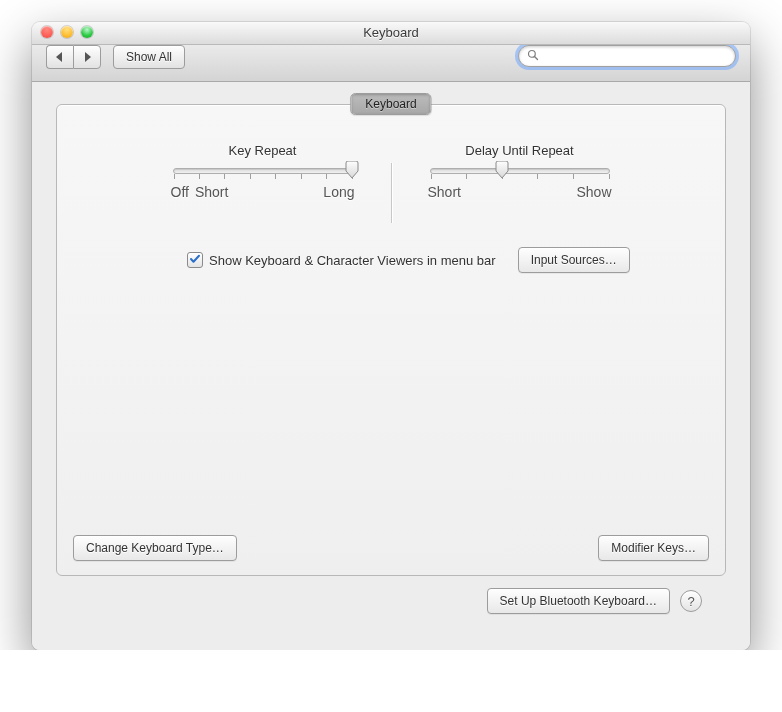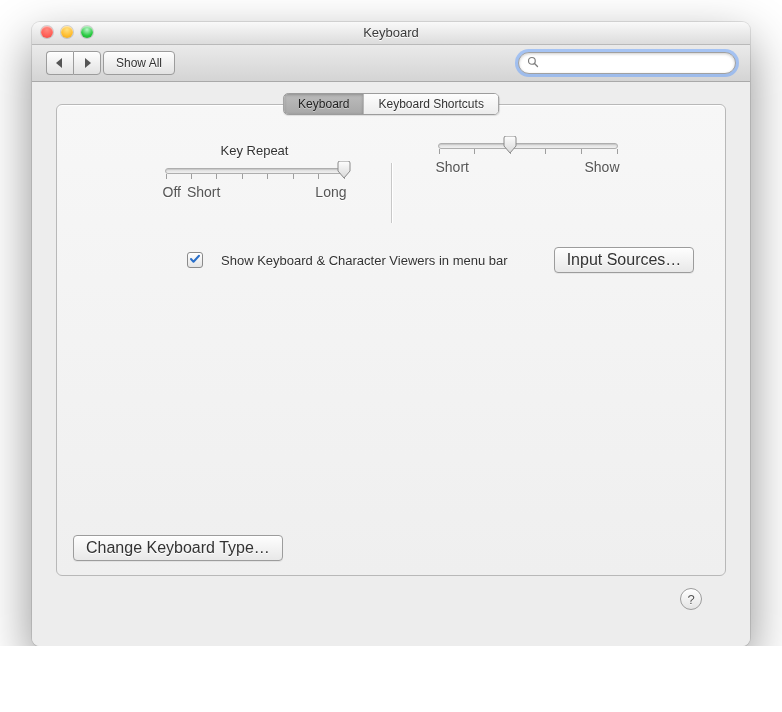--- a/index.html
+++ b/index.html
@@ -6,55 +6,55 @@
   .shadow-wrap{width:718px;margin:22px auto 0;border-radius:8px;box-shadow:0 20px 50px rgba(0,0,0,.45),0 0 0 1px rgba(0,0,0,.1);overflow:hidden;background:#ededed;}
   
   .titlebar{height:22px;background:linear-gradient(#f9f9f9,#dcdcdc);border-bottom:1px solid #b9b9b9;position:relative;border-radius:6px 6px 0 0;}
   .traffic{position:absolute;left:9px;top:4px;display:flex;gap:8px;}
   .tl{width:12px;height:12px;border-radius:50%;box-shadow:inset 0 1px 1px rgba(255,255,255,.5),0 0 0 1px rgba(0,0,0,.15);}
   .tl.red{background:radial-gradient(circle at 50% 30%,#ff8a80,#ff5f57 60%,#e0443e);}
   .tl.yellow{background:radial-gradient(circle at 50% 30%,#ffe082,#ffbd2e 60%,#dea123);}
   .tl.green{background:radial-gradient(circle at 50% 30%,#b9f6ca,#28c940 60%,#1da52f);}
   .title{position:absolute;left:0;right:0;text-align:center;top:3px;font-size:13px;color:#3b3b3b;text-shadow:0 1px 0 #fff;}
   
-  .toolbar{height:36px;background:linear-gradient(#eaeaea,#d4d4d4);border-bottom:1px solid #a9a9a9;padding:0 14px;display:flex;align-items:center;gap:2px;}
+  .toolbar{height:36px;background:linear-gradient(#eaeaea,#d4d4d4);border-bottom:1px solid #a9a9a9;padding:0 14px;display:flex;align-items:flex-start;gap:12px;}
   .segbtns{display:flex;}
   .navbtn{width:26px;height:22px;background:linear-gradient(#fefefe,#e2e2e2);border:1px solid #9c9c9c;display:flex;align-items:center;justify-content:center;box-shadow:inset 0 1px 0 #fff;}
   .navbtn:first-child{border-radius:4px 0 0 4px;border-right:none;}
   .navbtn:last-child{border-radius:0 4px 4px 0;}
   .navbtn svg{width:8px;height:10px;fill:#555;}
   .pillbtn{height:22px;padding:0 12px;background:linear-gradient(#fefefe,#e2e2e2);border:1px solid #9c9c9c;border-radius:4px;font-size:12px;color:#333;display:flex;align-items:center;box-shadow:inset 0 1px 0 #fff;text-shadow:0 1px 0 #fff;}
   .spacer{flex:1;}
   .search{width:200px;height:20px;border-radius:11px;border:1px solid #a0a0a0;background:#fff;box-shadow:inset 0 1px 3px rgba(0,0,0,.2),0 0 0 3px rgba(100,160,255,.5);display:flex;align-items:center;padding:0 8px;gap:6px;}
   .search svg{width:12px;height:12px;fill:#7d7d7d;flex-shrink:0;}
   .search input{border:none;outline:none;flex:1;font-size:12px;background:transparent;}
   
   .body{background:#ededed;padding:22px 24px 18px;}
   .panel{border:1px solid #b8b8b8;border-radius:6px;background:linear-gradient(#f7f7f7,#efefef);height:470px;position:relative;box-shadow:inset 0 1px 0 #fff;}
   
   .tabs{position:absolute;top:-12px;left:50%;transform:translateX(-50%);display:flex;border:1px solid #9c9c9c;border-radius:5px;overflow:hidden;background:#fff;box-shadow:0 1px 1px rgba(0,0,0,.1);}
   .tab{padding:3px 14px;font-size:12px;background:linear-gradient(#fdfdfd,#ececec);text-shadow:0 1px 0 #fff;color:#333;border-right:1px solid #b0b0b0;}
   .tab:last-child{border-right:none;}
   .tab.active{background:linear-gradient(#bcbcbc,#a8a8a8);color:#222;text-shadow:0 1px 0 rgba(255,255,255,.4);box-shadow:inset 0 1px 3px rgba(0,0,0,.25);}
   
-  .sliders{display:flex;justify-content:center;gap:8px;margin-top:38px;}
+  .sliders{display:flex;justify-content:center;gap:0;margin-top:38px;}
   .sliderbox{width:200px;text-align:center;}
   .sliderbox h4{margin:0 0 10px 0;font-weight:normal;font-size:13px;color:#333;text-shadow:0 1px 0 #fff;}
   .divider{width:1px;height:60px;background:#c8c8c8;margin:20px 28px 0;box-shadow:1px 0 0 #fff;}
   .track{height:4px;border:1px solid #aeaeae;border-radius:3px;background:linear-gradient(#dcdcdc,#f0f0f0);position:relative;margin:0 10px;box-shadow:inset 0 1px 1px rgba(0,0,0,.1);}
   .tick{position:absolute;width:1px;height:5px;background:#9e9e9e;top:5px;}
   .knob{position:absolute;width:16px;height:18px;top:-8px;transform:translateX(-50%);pointer-events:none;}
   .knob svg{width:100%;height:100%;}
   .sliderlabels{display:flex;justify-content:space-between;margin:10px 8px 0;font-size:14px;color:#555;text-shadow:0 1px 0 #fff;}
   
-  .chkrow{margin:24px 0 0 130px;display:flex;align-items:center;gap:18px;}
+  .chkrow{margin:24px 0 0 130px;display:flex;align-items:center;gap:6px;}
   .chkbox{width:14px;height:14px;border:1px solid #8a8a8a;border-radius:3px;background:linear-gradient(#fff,#e4e4e4);display:flex;align-items:center;justify-content:center;box-shadow:inset 0 1px 0 #fff;}
   .chkbox svg{width:12px;height:12px;}
   .chklabel{font-size:13px;color:#333;text-shadow:0 1px 0 #fff;}
-  .btn{height:20px;padding:2px 12px;background:linear-gradient(#fefefe,#e8e8e8);border:1px solid #9c9c9c;border-radius:4px;font-size:16px;color:#333;box-shadow:inset 0 1px 0 #fff,0 1px 0 rgba(0,0,0,.05);text-shadow:0 1px 0 #fff;display:inline-flex;align-items:center;}
+  .btn{height:20px;padding:2px 12px;background:linear-gradient(#fefefe,#e8e8e8);border:1px solid #9c9c9c;border-radius:4px;font-size:12px;color:#333;box-shadow:inset 0 1px 0 #fff,0 1px 0 rgba(0,0,0,.05);text-shadow:0 1px 0 #fff;display:inline-flex;align-items:center;}
   .panel-bottom{position:absolute;bottom:14px;left:16px;right:16px;display:flex;justify-content:space-between;}
   
   .footer{display:flex;justify-content:flex-end;align-items:center;gap:10px;padding:12px 24px 18px;}
   .helpbtn{width:20px;height:20px;border-radius:50%;border:1px solid #9c9c9c;background:linear-gradient(#fefefe,#e4e4e4);display:flex;align-items:center;justify-content:center;font-size:13px;color:#555;box-shadow:inset 0 1px 0 #fff;text-shadow:0 1px 0 #fff;}
 </style>
 </head>
 <body>
 
 <div class="shadow-wrap">
 
@@ -92,23 +92,20 @@
       <input type="text" placeholder="" style="">
     </div>
   </div>
 
   <div class="body">
     <div class="panel">
 
       <div class="tabs">
         <div class="tab active">
           <span>Keyboard</span>
-        </div>
-        <div class="tab">
-          <span>Keyboard Shortcuts</span>
         </div>
       </div>
 
       <div class="sliders">
 
         <div class="sliderbox">
           <h4>Key Repeat</h4>
           <div class="track" id="track1">
               <div class="tick" style="left: 0%;"></div>
               <div class="tick" style="left: 14.2857%;"></div>
@@ -133,20 +130,21 @@
               <span>Off</span>
               <span>Short</span>
             </span>
             <span>Long</span>
           </div>
         </div>
 
         <div class="divider"></div>
 
         <div class="sliderbox">
+          <h4>Delay Until Repeat</h4>
           <div class="track" id="track2">
               <div class="tick" style="left: 0%;"></div>
               <div class="tick" style="left: 20%;"></div>
               <div class="tick" style="left: 40%;"></div>
               <div class="tick" style="left: 60%;"></div>
               <div class="tick" style="left: 80%;"></div>
               <div class="tick" style="left: 100%;"></div>
               <div class="knob" style="left: 40%;"><svg viewBox="0 0 16 18">
                   <path d="M2 2 Q2 0 4 0 L12 0 Q14 0 14 2 L14 10 L8 17 L2 10 Z" fill="url(#g)" stroke="#8a8a8a" stroke-width="1"></path>
                   <defs>
@@ -175,24 +173,30 @@
         <span style="width:10px;"></span>
         <div class="btn">
           <span>Input Sources…</span>
         </div>
       </div>
 
       <div class="panel-bottom">
         <div class="btn">
           <span>Change Keyboard Type…</span>
         </div>
+        <div class="btn">
+          <span>Modifier Keys…</span>
+        </div>
       </div>
 
     </div>
 
     <div class="footer">
+      <div class="btn">
+        <span>Set Up Bluetooth Keyboard…</span>
+      </div>
       <div class="helpbtn">
         <span>?</span>
       </div>
     </div>
 
   </div>
 </div>
 
 </body></html>

